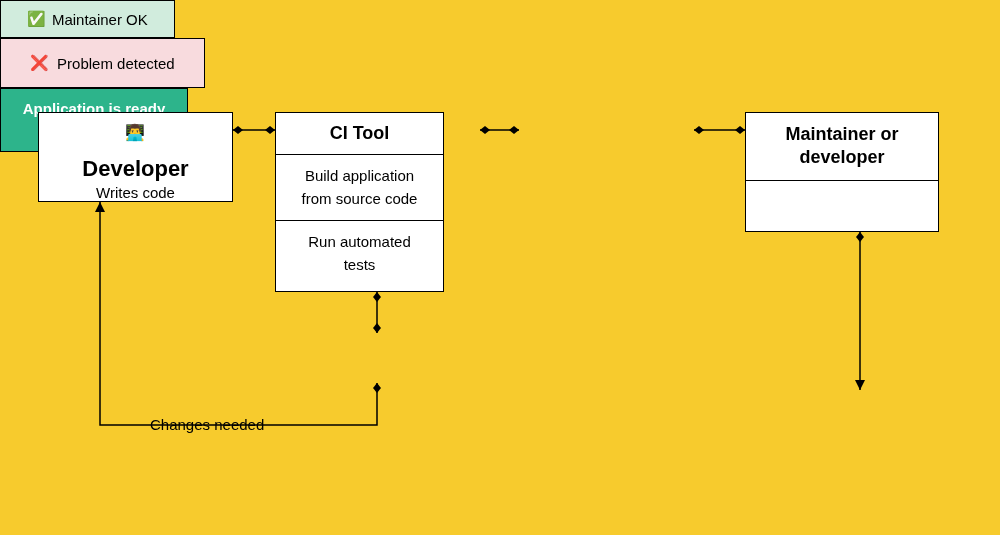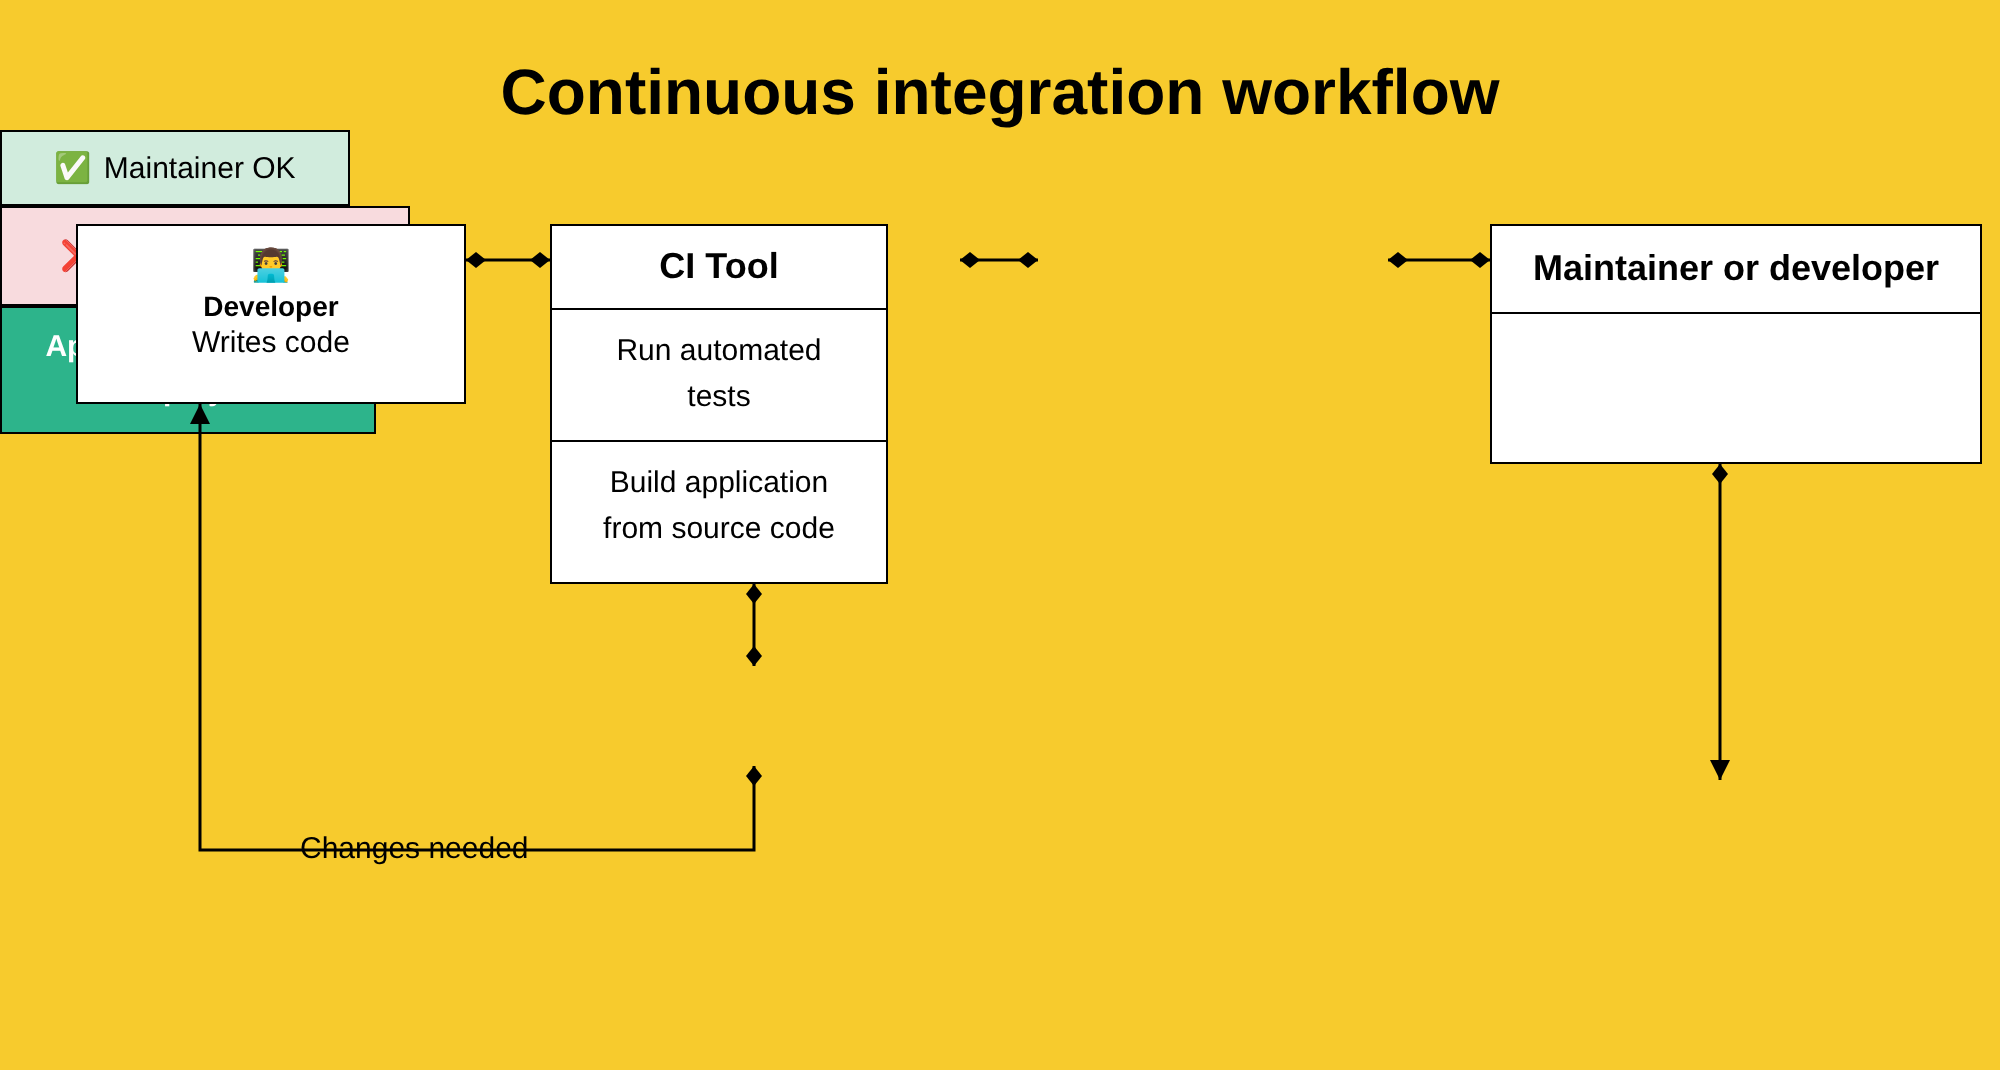--- a/index.html
+++ b/index.html
@@ -39,23 +39,23 @@
       top: 112px;
       width: 195px;
       height: 90px;
       text-align: center;
       padding-top: 10px;
     }
     .developer .emoji {
       font-size: 16px;
     }
     .developer .role {
-      font-size: 14px;
-      font-weight: 700;
-      margin-top: 2px;
+      font-size: 22px;
+      font-weight: 700;
+      margin-top: 14px;
     }
     .developer .action {
       font-size: 15px;
       margin-top: 2px;
     }
     .ci-tool {
       left: 275px;
       top: 112px;
       width: 169px;
       height: 180px;
@@ -85,21 +85,21 @@
       border: 1.5px solid #000;
       display: flex;
       align-items: center;
       justify-content: center;
       gap: 6px;
       font-size: 15px;
     }
     .maintainer {
       left: 745px;
       top: 112px;
-      width: 246px;
+      width: 194px;
       height: 120px;
     }
     .maintainer .header {
       text-align: center;
       font-size: 18px;
       font-weight: 700;
       padding: 10px 12px;
       border-bottom: 1.5px solid #000;
       line-height: 1.3;
     }
@@ -156,32 +156,31 @@
     }
     .diamond {
       fill: #000;
     }
   </style>
 </head>
 <body>
 
 <div class="canvas">
 
-  <div class="title">Continuous integration workflow</div>
 
   <div class="box developer">
     <div class="emoji">👨‍💻</div>
     <div class="role">Developer</div>
     <div class="action">Writes code</div>
   </div>
 
   <div class="box ci-tool">
     <div class="header">CI Tool</div>
+    <div class="step">Build application from source code</div>
     <div class="step">Run automated tests</div>
-    <div class="step">Build application from source code</div>
   </div>
 
   <div class="everything-ok">
     <span>✅</span>
     <span>Maintainer OK</span>
   </div>
 
   <div class="box maintainer">
     <div class="header">Maintainer or developer</div>
   </div>

